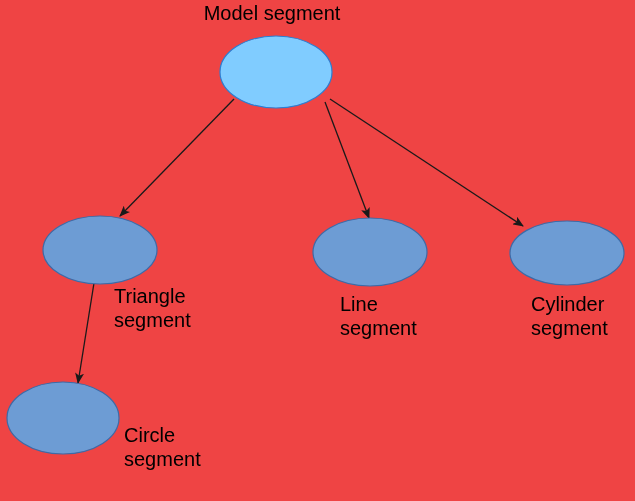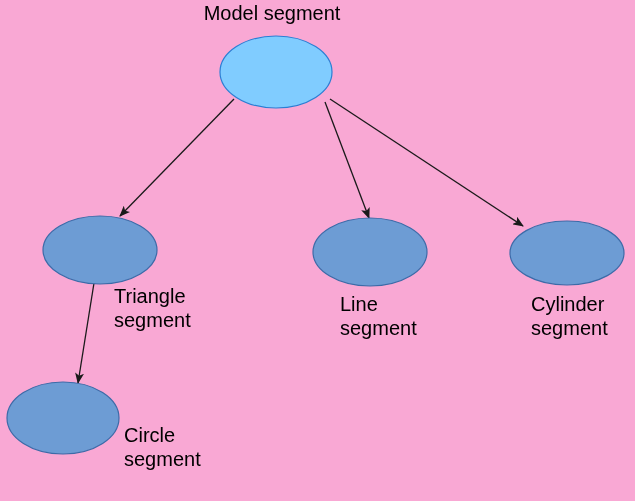--- a/index.html
+++ b/index.html
@@ -7,21 +7,21 @@
     padding: 0;
     background: #ffffff;
   }
   body {
     font-family: "Liberation Sans", sans-serif;
   }
   #canvas {
     position: relative;
     width: 635px;
     height: 501px;
-    background: #f9a8d4;
+    background: #ef4444;
     overflow: hidden;
   }
   #diagram-svg {
     position: absolute;
     left: 0;
     top: 0;
     width: 635px;
     height: 501px;
     display: block;
   }

